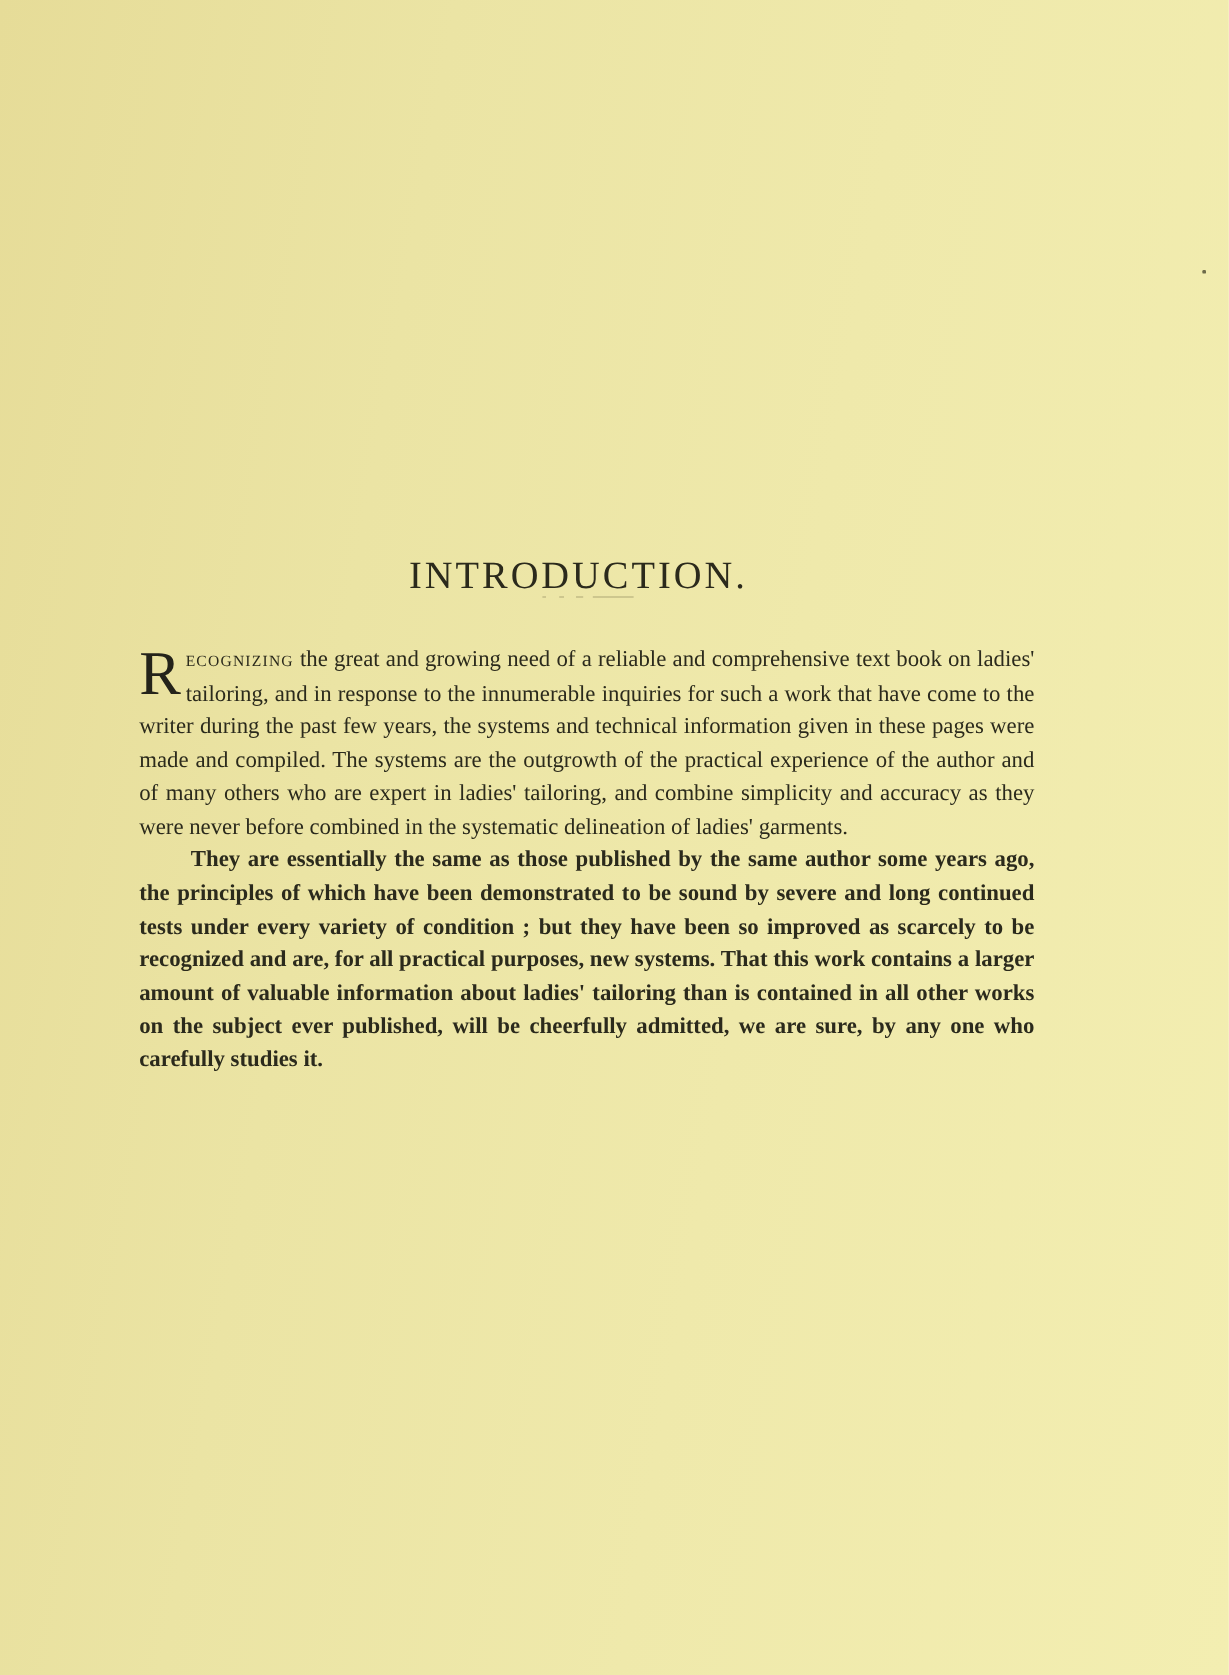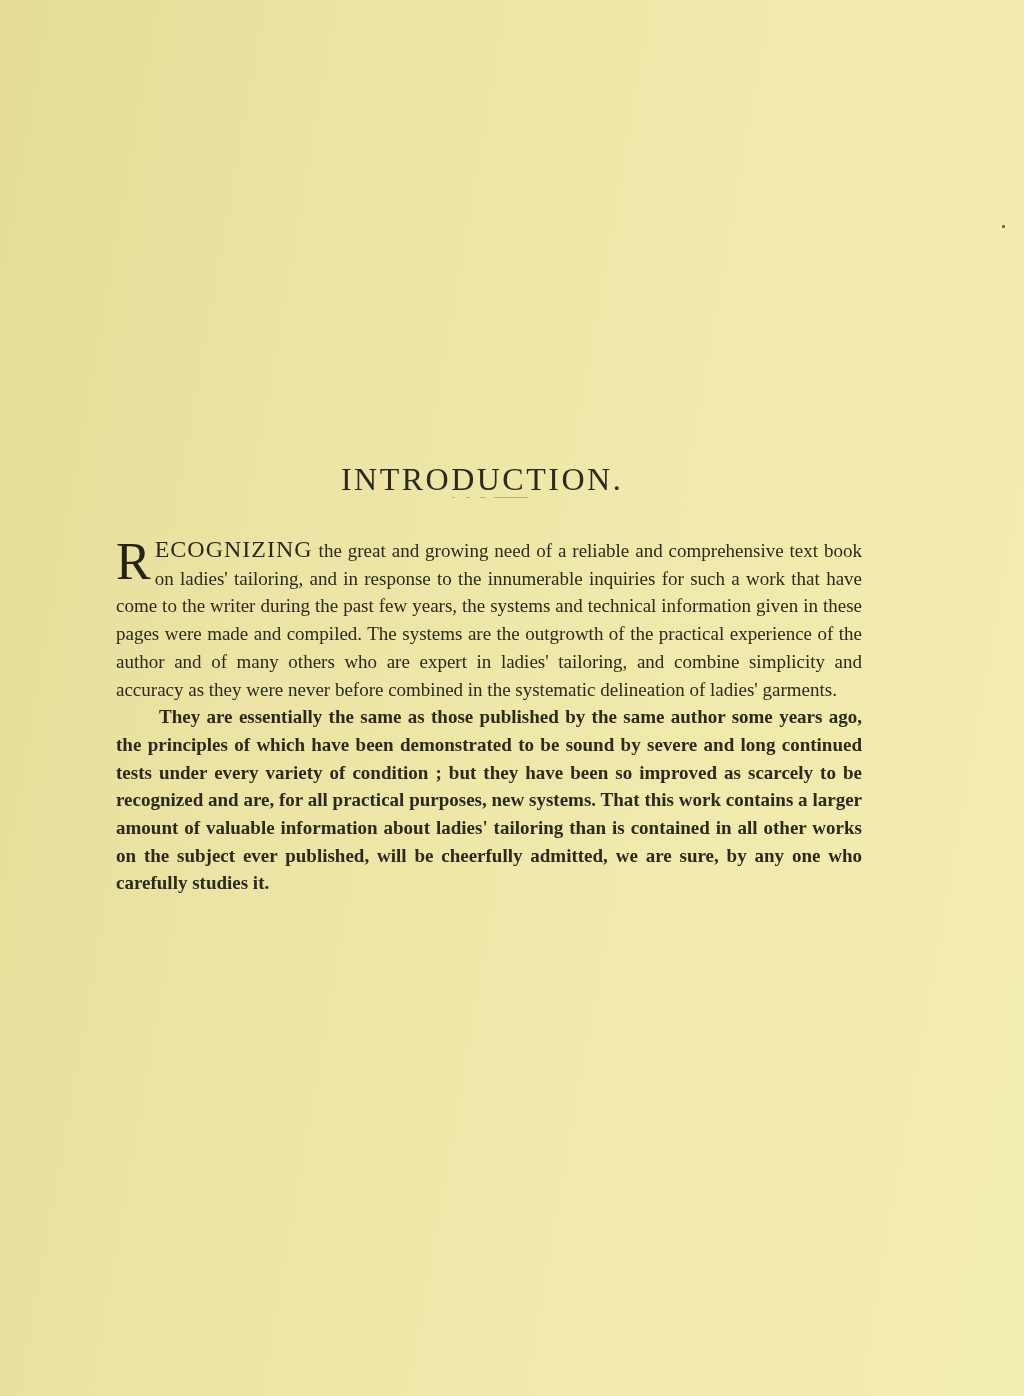--- a/index.html
+++ b/index.html
@@ -18,21 +18,21 @@
   .rule span { position: absolute; top: 0; height: 1px; background: #b8b27e; }
   .body-text {
     position: absolute; left: 116px; top: 536px; width: 746px;
     font-size: 19px; line-height: 27.7px; text-align: justify; color: #2b2a1c;
   }
   .body-text p { margin: 0; }
   .body-text p.p2 { text-indent: 43px; font-weight: bold; }
   .dropcap {
     float: left; font-size: 52px; line-height: 40px; margin: 6px 4px 0 0; color: #24231a;
   }
-  .smallcaps { letter-spacing: 1px; font-size: 24px; }
+  .smallcaps { letter-spacing: 1px; font-size: 13px; }
 </style>
 </head>
 <body>
 
 <div class="speck"></div>
 
 <h1 class="title">INTRODUCTION.</h1>
 
 <div class="rule">
   <span style="left:0;width:3px"></span>

